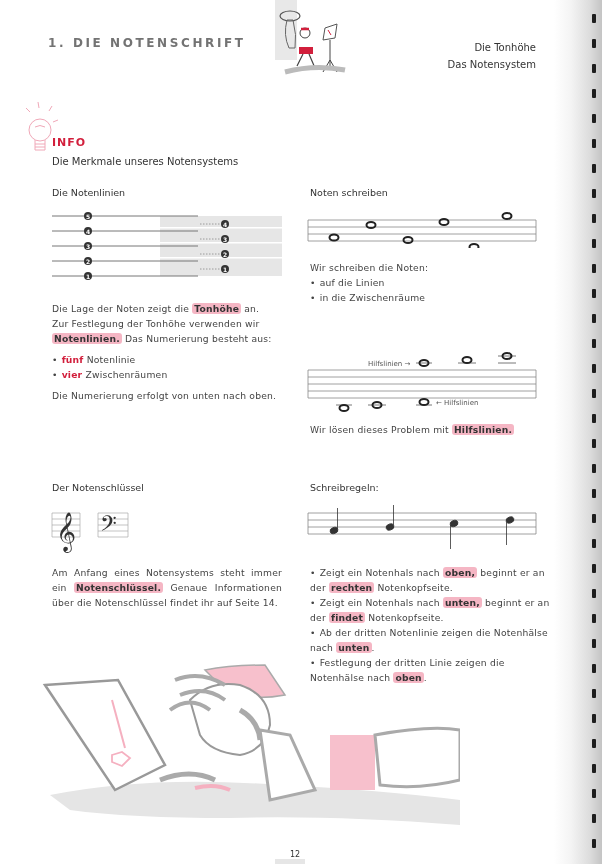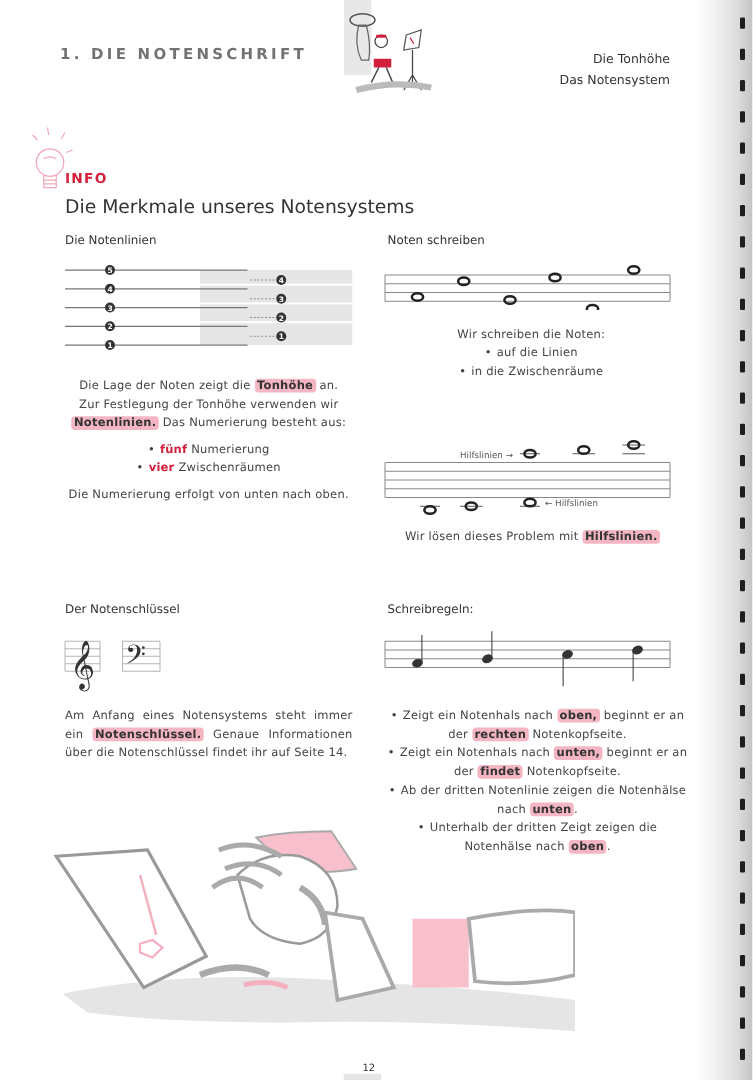--- a/index.html
+++ b/index.html
@@ -12,25 +12,25 @@
   .header-right { right: 66px; top: 39px; text-align: right; font-size: 10px; line-height: 17px; color: #333; }
   .header-right span { display: block; }
 
   .illus-top { left: 275px; top: 0px; width: 80px; height: 80px; }
 
   .binding { right: 0; top: 0; width: 48px; height: 864px; background: linear-gradient(to right, #ffffff 0%, #f4f4f4 35%, #dcdcdc 75%, #c4c4c4 100%); }
   .binding .ring { position: absolute; right: 6px; width: 4px; height: 9px; background: #1e1e1e; border-radius: 1px; }
 
   .bulb { left: 22px; top: 100px; width: 40px; height: 60px; }
   .info-label { left: 52px; top: 136px; font-weight: bold; font-size: 11px; color: #d21f3c; letter-spacing: 1px; }
-  .info-sub { left: 52px; top: 156px; font-size: 15px; color: #333; }
+  .info-sub { left: 52px; top: 156px; font-size: 10px; color: #333; }
 
   .section-heading { font-size: 9.5px; color: #333; }
 
-  .body-text { font-size: 9.2px; line-height: 15px; color: #444; letter-spacing: 0.2px; text-align: center; }
+  .body-text { font-size: 9.2px; line-height: 15px; color: #444; letter-spacing: 0.2px; }
   .body-text ul { list-style: none; }
   .body-text li::before { content: "\2022"; margin-right: 4px; }
 
   .hl { background: #f5b6c4; color: #333; font-weight: bold; border-radius: 3px; padding: 0 2px; }
   .red { color: #d21f3c; font-weight: bold; }
 
   svg text { font-family: "DejaVu Sans", sans-serif; }
 
   .page-number { left: 290px; top: 850px; font-size: 8px; color: #333; }
   .page-number-bar { left: 275px; top: 859px; width: 30px; height: 5px; background: #e6e6e6; }
@@ -153,21 +153,21 @@
     <text x="173" y="48.5" font-size="6" fill="#fff" text-anchor="middle" font-weight="bold">2</text>
     <circle cx="173" cy="61" r="4" fill="#333"></circle>
     <text x="173" y="63.5" font-size="6" fill="#fff" text-anchor="middle" font-weight="bold">1</text>
   </g>
 </svg>
 
 <div class="abs body-text" style="left:52px;top:301px;width:230px;">
   <div><span>Die Lage der Noten zeigt die </span><span class="hl">Tonhöhe</span><span> an.</span></div>
   <div><span>Zur Festlegung der Tonhöhe verwenden wir </span><span class="hl">Notenlinien.</span><span> Das Numerierung besteht aus:</span></div>
   <ul style="margin-top:6px;">
-    <li><span class="red">fünf</span><span> Numerierung</span></li>
+    <li><span class="red">fünf</span><span> Notenlinie</span></li>
     <li><span class="red">vier</span><span> Zwischenräumen</span></li>
   </ul>
   <div style="margin-top:6px;">Die Numerierung erfolgt von unten nach oben.</div>
 </div>
 
 <div class="abs section-heading" style="left:310px;top:187px;">Noten schreiben</div>
 
 <svg class="abs" style="left:306px;top:208px;" width="232" height="40">
   <g stroke="#888" stroke-width="0.8">
     <line x1="2" y1="12" x2="230" y2="12"></line>
@@ -278,21 +278,21 @@
     <ellipse cx="204" cy="15" rx="4" ry="3" transform="rotate(-20 204 15)"></ellipse>
     <line x1="200.5" y1="16.5" x2="200.5" y2="40"></line>
   </g>
 </svg>
 
 <div class="abs body-text" style="left:310px;top:565px;width:240px;">
   <ul id="rules-list">
       <li><span>Zeigt ein Notenhals nach </span><span class="hl">oben,</span><span> beginnt er an der </span><span class="hl">rechten</span><span> Notenkopfseite.</span></li>
       <li><span>Zeigt ein Notenhals nach </span><span class="hl">unten,</span><span> beginnt er an der </span><span class="hl">findet</span><span> Notenkopfseite.</span></li>
       <li><span>Ab der dritten Notenlinie zeigen die Notenhälse nach </span><span class="hl">unten</span><span>.</span></li>
-      <li><span>Unterhalb der dritten Zeigt zeigen die Notenhälse nach </span><span class="hl">oben</span><span>.</span></li>
+      <li><span>Festlegung der dritten Linie zeigen die Notenhälse nach </span><span class="hl">oben</span><span>.</span></li>
     </ul>
 </div>
 
 <svg class="abs" style="left:30px;top:640px;" width="430" height="200" viewBox="0 0 430 200">
   <path d="M20 155 Q120 135 250 145 Q350 150 430 160 L430 185 Q300 175 200 178 Q100 178 40 170 Z" fill="#e5e5e5"></path>
   <path d="M15 45 L88 40 L135 125 L85 150 Z" fill="#fff" stroke="#999" stroke-width="2.5"></path>
   <path d="M82 60 L95 108" stroke="#f5b0c0" stroke-width="2"></path>
   <path d="M82 115 L92 112 L100 118 L92 126 L82 122 Z" fill="none" stroke="#f5b0c0" stroke-width="1.8"></path>
   <path d="M175 30 Q200 25 235 25 L255 55 Q230 60 200 55 Z" fill="#f7c0cc" stroke="#aaa" stroke-width="1.5"></path>
   <path d="M160 60 Q180 40 210 45 Q240 55 240 85 Q235 110 210 115 Q180 112 170 95 Z" fill="#fff" stroke="#999" stroke-width="2"></path>

